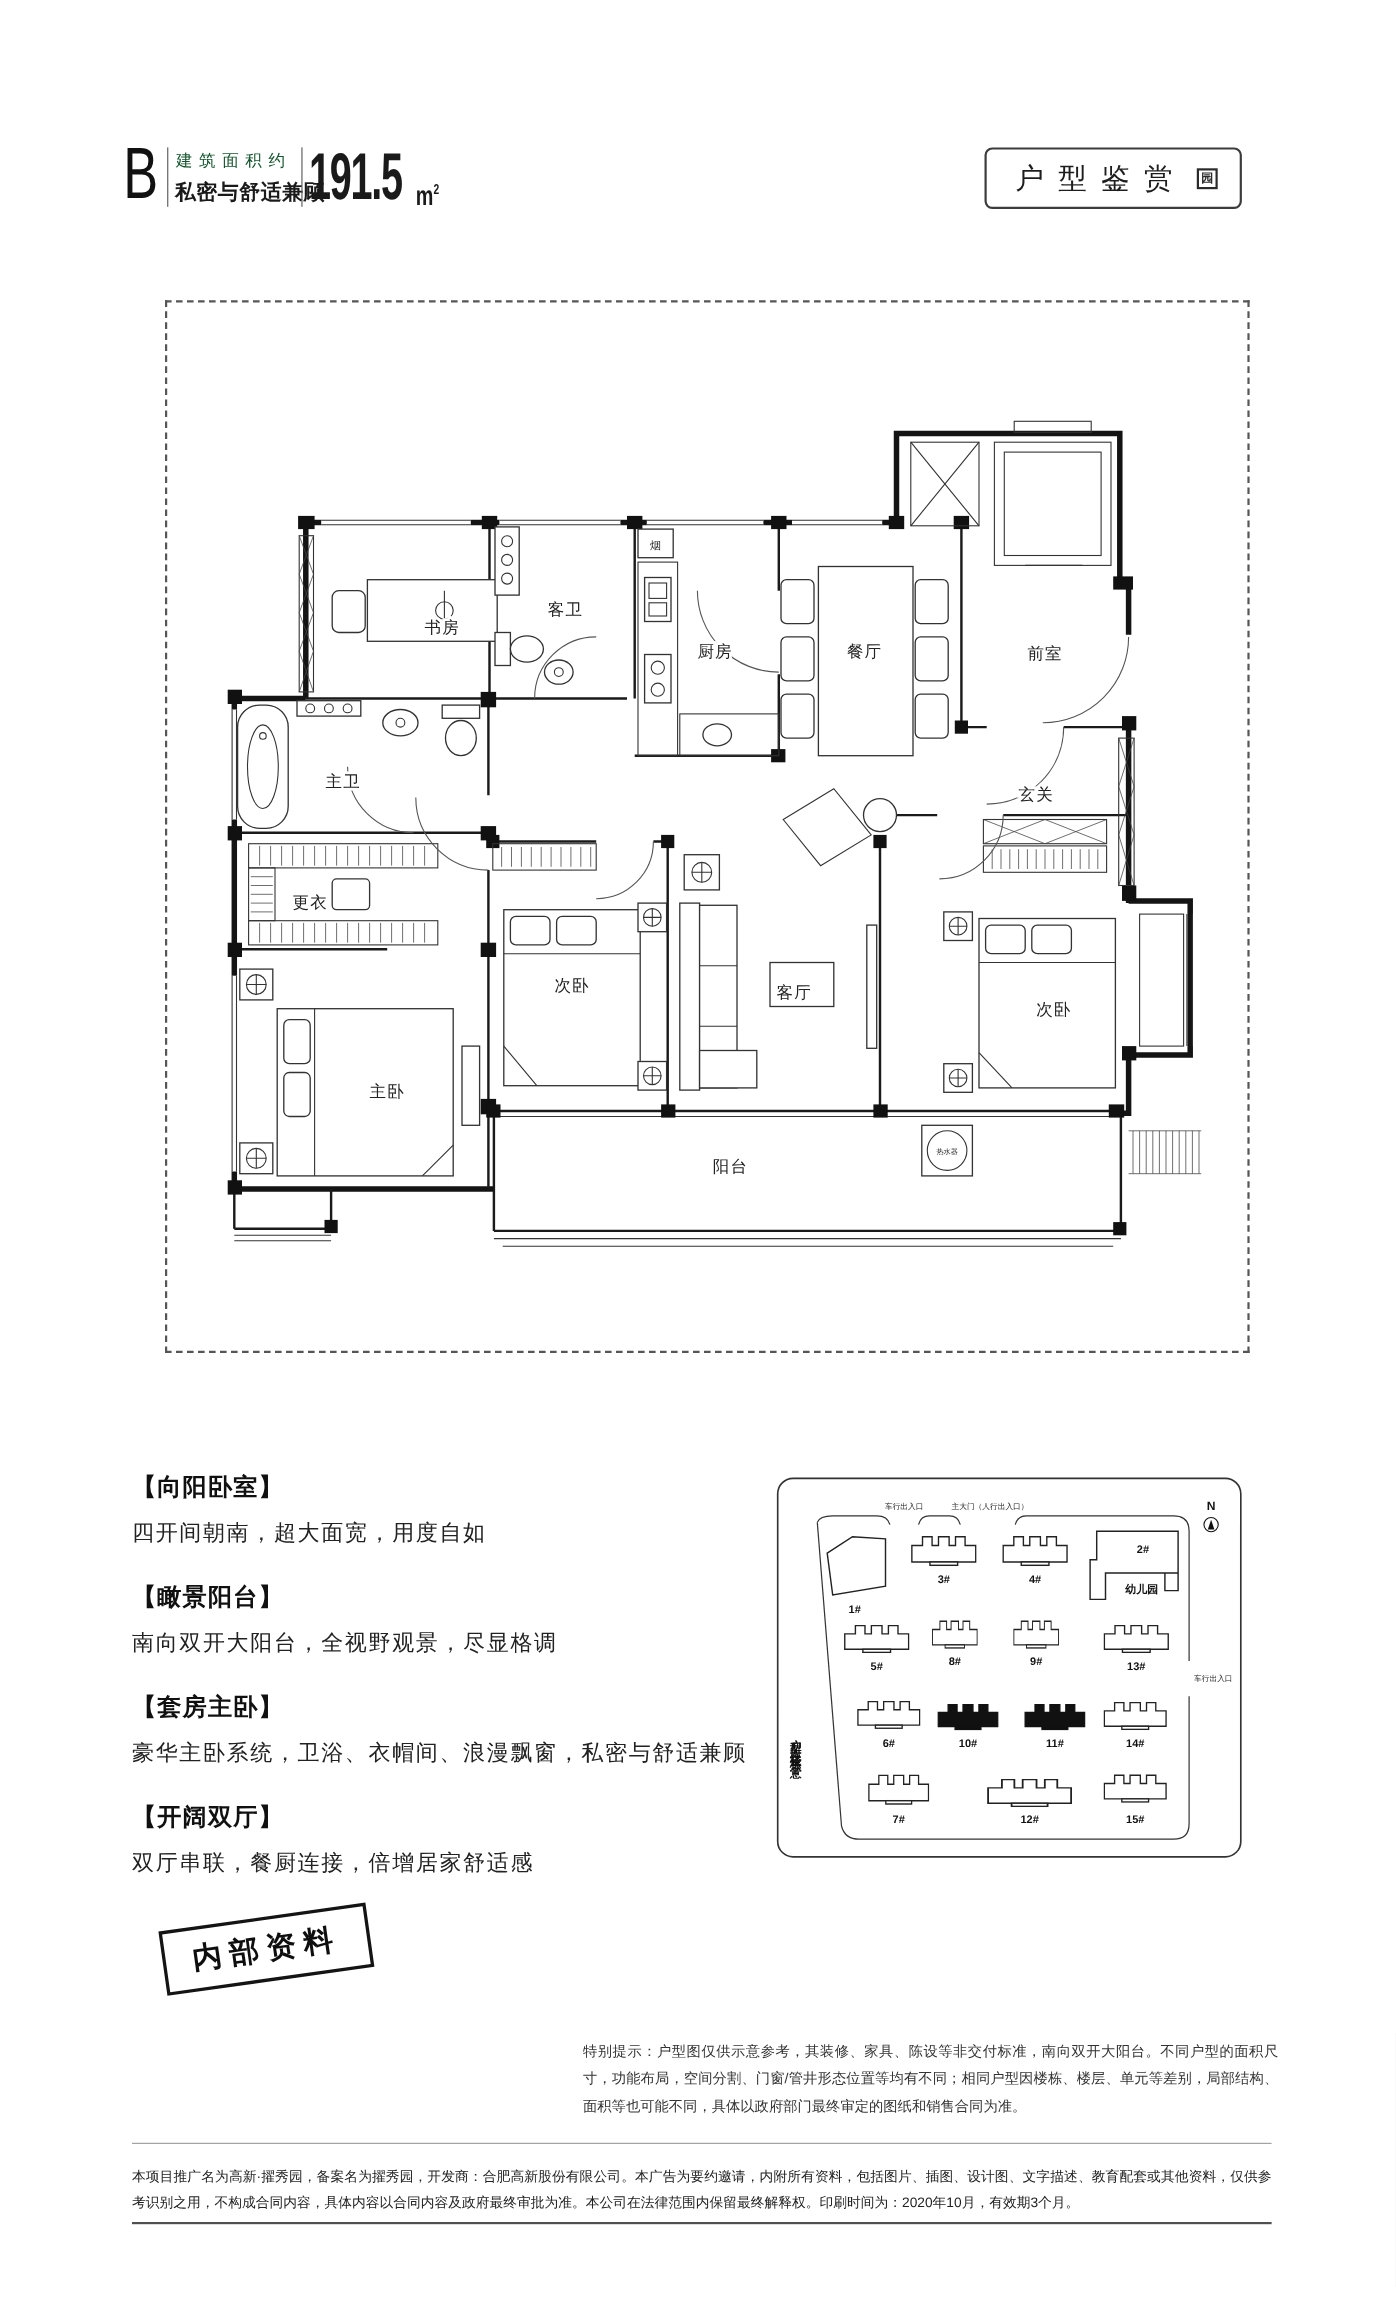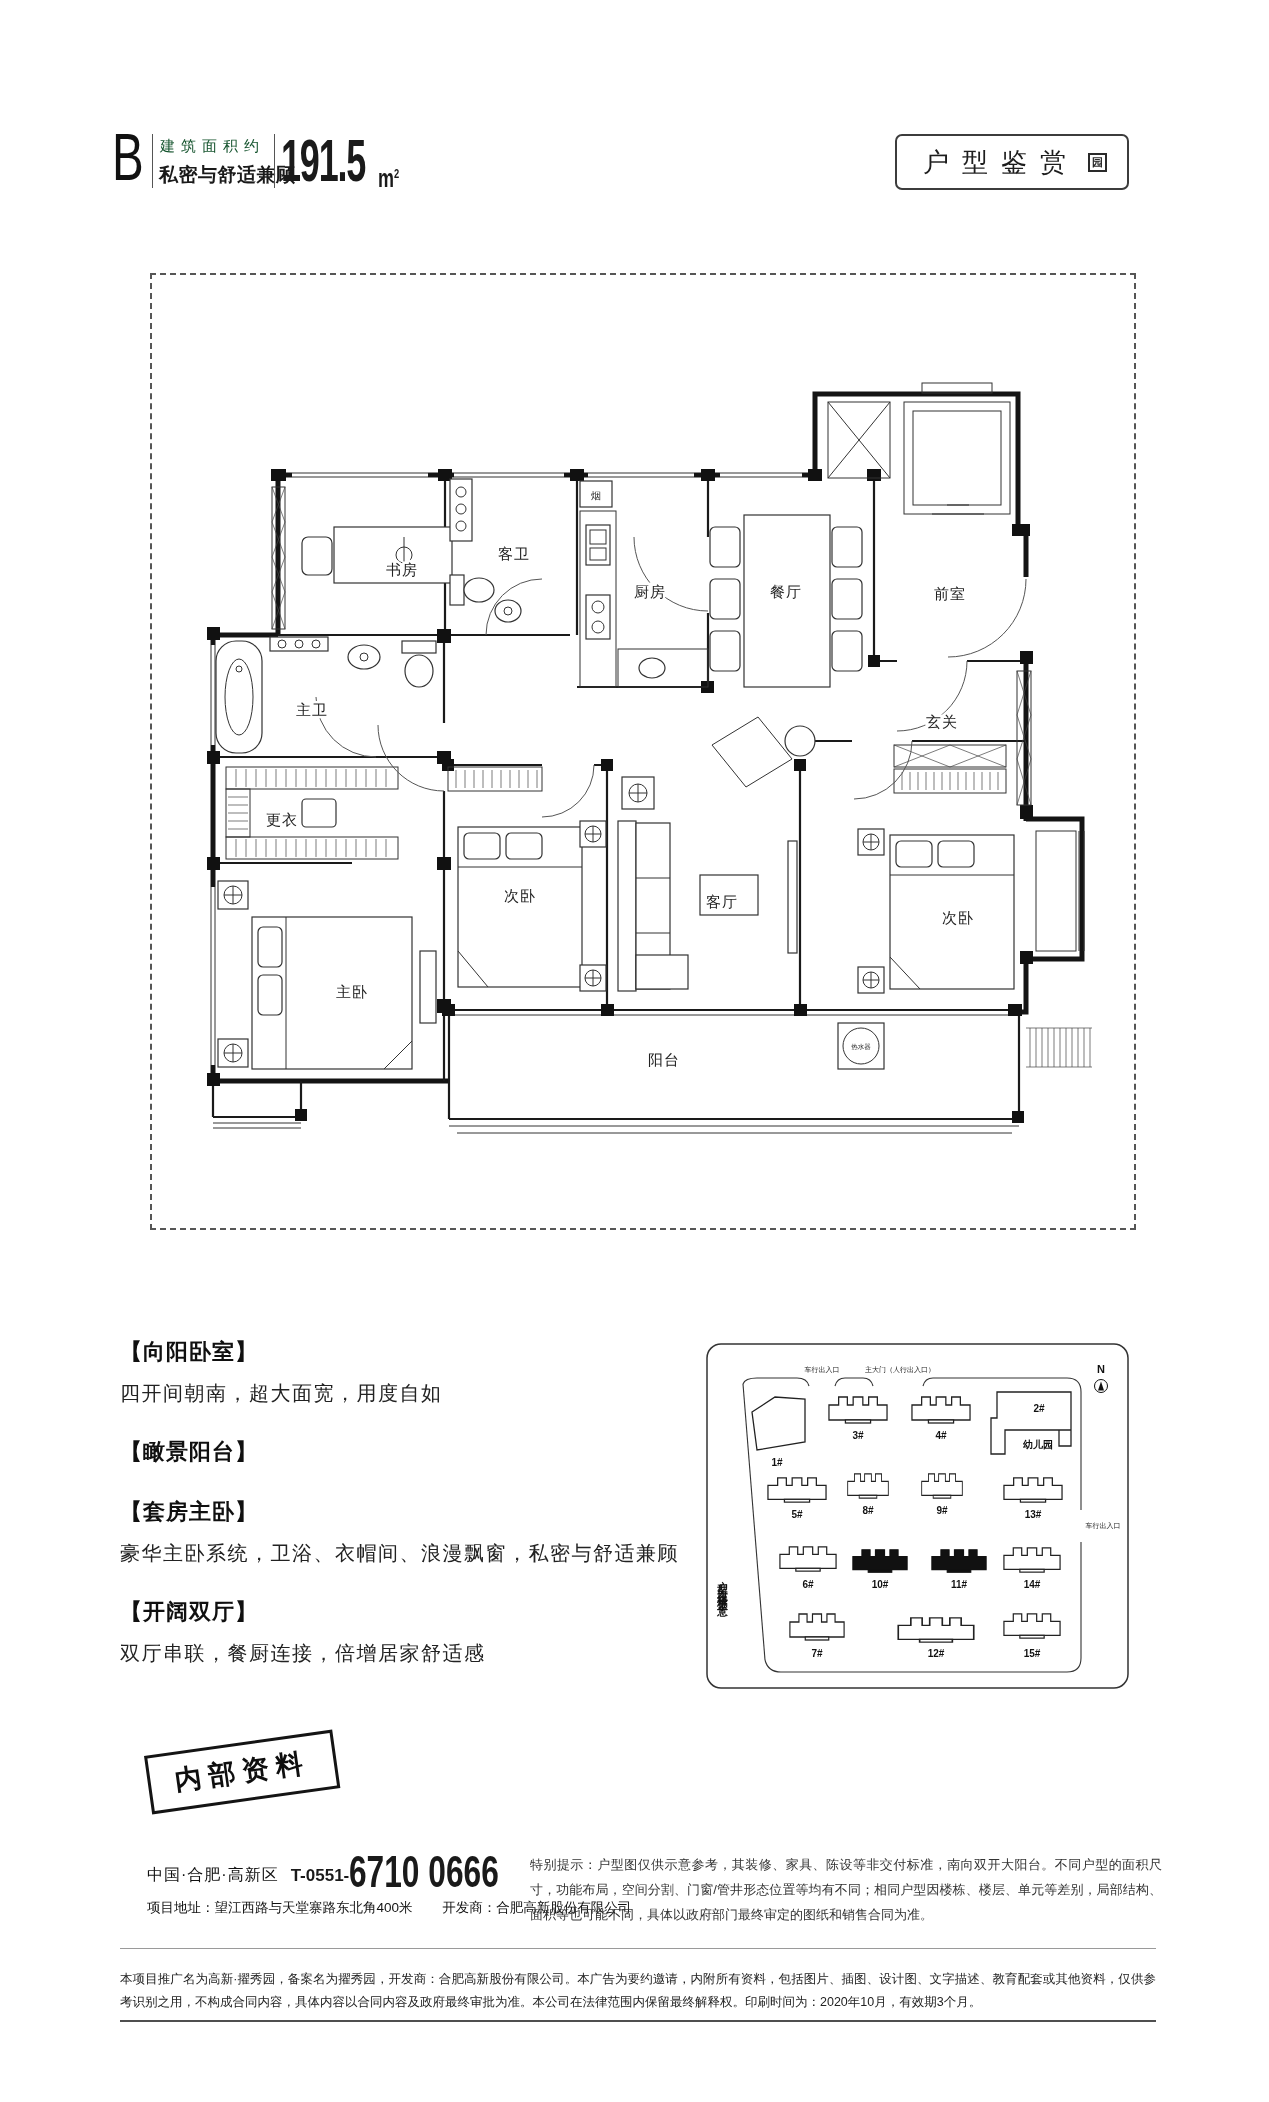--- a/index.html
+++ b/index.html
@@ -304,20 +304,21 @@
     </svg>
   </div>
 
   <div class="features">
     <div class="feature">
       <div class="f-title">【向阳卧室】</div>
       <div class="f-desc">四开间朝南，超大面宽，用度自如</div>
     </div>
     <div class="feature">
       <div class="f-title">【瞰景阳台】</div>
+      <div class="f-desc">南向双开大阳台，全视野观景，尽显格调</div>
     </div>
     <div class="feature">
       <div class="f-title">【套房主卧】</div>
       <div class="f-desc">豪华主卧系统，卫浴、衣帽间、浪漫飘窗，私密与舒适兼顾</div>
     </div>
     <div class="feature">
       <div class="f-title">【开阔双厅】</div>
       <div class="f-desc">双厅串联，餐厨连接，倍增居家舒适感</div>
     </div>
   </div>
@@ -385,31 +386,20 @@
         <text class="sp-label" x="112" y="315">7#</text>
         <text class="sp-label" x="231" y="315">12#</text>
         <text class="sp-label" x="327" y="315">15#</text>
       </g>
     </svg>
   </div>
   <div class="side-label">户型所在楼栋示意</div>
 
   <div class="stamp">内部资料</div>
 
-  <div class="contact">
-    <div class="contact-row">
-      <span class="region">中国·合肥·高新区</span>
-      <span class="telpfx">T-0551-</span>
-      <span class="telnum">6710 0666</span>
-    </div>
-    <div class="addr">
-      <span>项目地址：望江西路与天堂寨路东北角400米</span>
-      <span>开发商：合肥高新股份有限公司</span>
-    </div>
-  </div>
 
   <div class="notice">特别提示：户型图仅供示意参考，其装修、家具、陈设等非交付标准，南向双开大阳台。不同户型的面积尺寸，功能布局，空间分割、门窗/管井形态位置等均有不同；相同户型因楼栋、楼层、单元等差别，局部结构、面积等也可能不同，具体以政府部门最终审定的图纸和销售合同为准。</div>
 
   <div class="rule1"></div>
   <div class="disclaimer">本项目推广名为高新·擢秀园，备案名为擢秀园，开发商：合肥高新股份有限公司。本广告为要约邀请，内附所有资料，包括图片、插图、设计图、文字描述、教育配套或其他资料，仅供参考识别之用，不构成合同内容，具体内容以合同内容及政府最终审批为准。本公司在法律范围内保留最终解释权。印刷时间为：2020年10月，有效期3个月。</div>
   <div class="rule2"></div>
 
 </div>
 
 </body></html>

